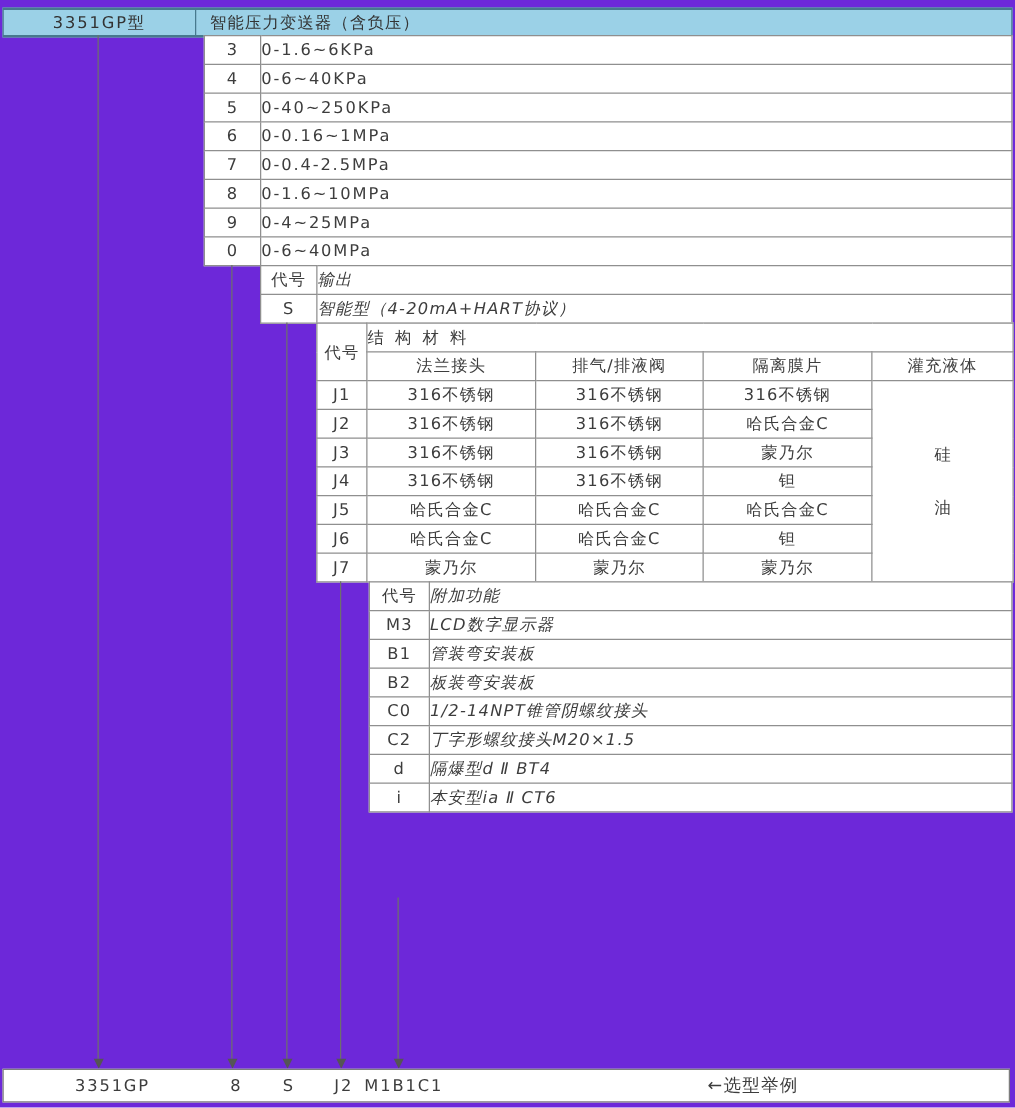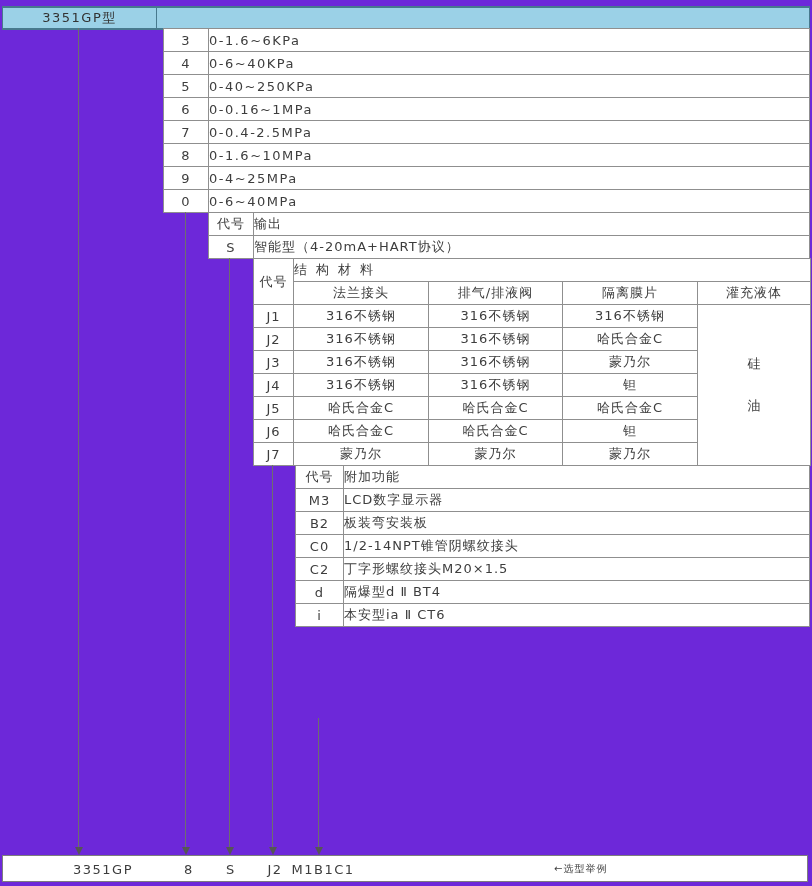--- a/index.html
+++ b/index.html
@@ -28,21 +28,21 @@
   
   table.tbl{
     position:absolute;border-collapse:collapse;table-layout:fixed;
     background:#fff;
   }
   table.tbl td{
     border:1px solid #8f8f8f;height:22px;padding:0;
     font-size:13px;color:#3d3d3d;white-space:nowrap;overflow:hidden;
   }
   td.c{text-align:center;letter-spacing:1px;}
-  td.l{padding-left:9px;letter-spacing:1px;}
+  td.l{padding-left:9px;letter-spacing:1px;font-style:italic;}
   td.lp{padding-left:32px;letter-spacing:1.5px;}
   td.grp{text-align:left;letter-spacing:9px;padding-left:9px;}
   td.fluid{vertical-align:middle;text-align:center;}
   .fluid-ch{display:block;text-align:center;font-size:13px;letter-spacing:0;}
   .fluid-ch + .fluid-ch{margin-top:24px;}
   
   .vline{position:absolute;width:1px;background:#6e6e6e;}
   .arrow{
     position:absolute;width:0;height:0;
     border-left:4px solid transparent;border-right:4px solid transparent;
@@ -51,31 +51,32 @@
   
   .example-box{
     position:absolute;left:2px;top:855px;width:804px;height:25px;
     border:1px solid #7d7d7d;background:#fff;
   }
   .ex-part{
     position:absolute;top:50%;transform:translate(-50%,-50%);
     font-size:13px;letter-spacing:1.5px;white-space:nowrap;
   }
   .ex-note{
-    position:absolute;top:50%;transform:translateY(-50%);left:551px;
-    font-size:10px;letter-spacing:1px;white-space:nowrap;text-align:center;
+    position:absolute;top:50%;transform:translateY(-50%);left:563px;
+    font-size:14px;letter-spacing:1px;white-space:nowrap;text-align:center;
   }
 </style>
 </head>
 <body>
 
 <div class="canvas">
 
   <div class="hdr">
     <div class="hdr-model">3351GP型</div>
+    <div class="hdr-product">智能压力变送器（含负压）</div>
   </div>
 
   <table class="tbl" style="left:163px;top:28px;width:647px;">
     <colgroup>
         <col style="width:45px;">
         <col>
       </colgroup>
     <tbody>
       <tr>
         <td class="c">3</td>
@@ -205,20 +206,24 @@
     <tbody>
       <tr>
         <td class="c">代号</td>
         <td class="l">附加功能</td>
       </tr>
       <tr>
         <td class="c">M3</td>
         <td class="l">LCD数字显示器</td>
       </tr>
       <tr>
+        <td class="c">B1</td>
+        <td class="l">管装弯安装板</td>
+      </tr>
+      <tr>
         <td class="c">B2</td>
         <td class="l">板装弯安装板</td>
       </tr>
       <tr>
         <td class="c">C0</td>
         <td class="l">1/2-14NPT锥管阴螺纹接头</td>
       </tr>
       <tr>
         <td class="c">C2</td>
         <td class="l">丁字形螺纹接头M20×1.5</td>
@@ -240,21 +245,21 @@
   <div class="vline" style="left:272px;top:465px;height:382px;"></div>
   <div class="vline" style="left:318px;top:718px;height:129px;"></div>
 
   <div class="arrow" style="left:75px;top:847px;"></div>
   <div class="arrow" style="left:182px;top:847px;"></div>
   <div class="arrow" style="left:226px;top:847px;"></div>
   <div class="arrow" style="left:269px;top:847px;"></div>
   <div class="arrow" style="left:315px;top:847px;"></div>
 
   <div class="example-box">
-    <span class="ex-part" style="left:100px;">3351GP</span>
+    <span class="ex-part" style="left:87px;">3351GP</span>
     <span class="ex-part" style="left:186px;">8</span>
     <span class="ex-part" style="left:228px;">S</span>
     <span class="ex-part" style="left:272px;">J2</span>
     <span class="ex-part" style="left:320px;">M1B1C1</span>
     <span class="ex-note">←选型举例</span>
   </div>
 
 </div>
 
 </body></html>

